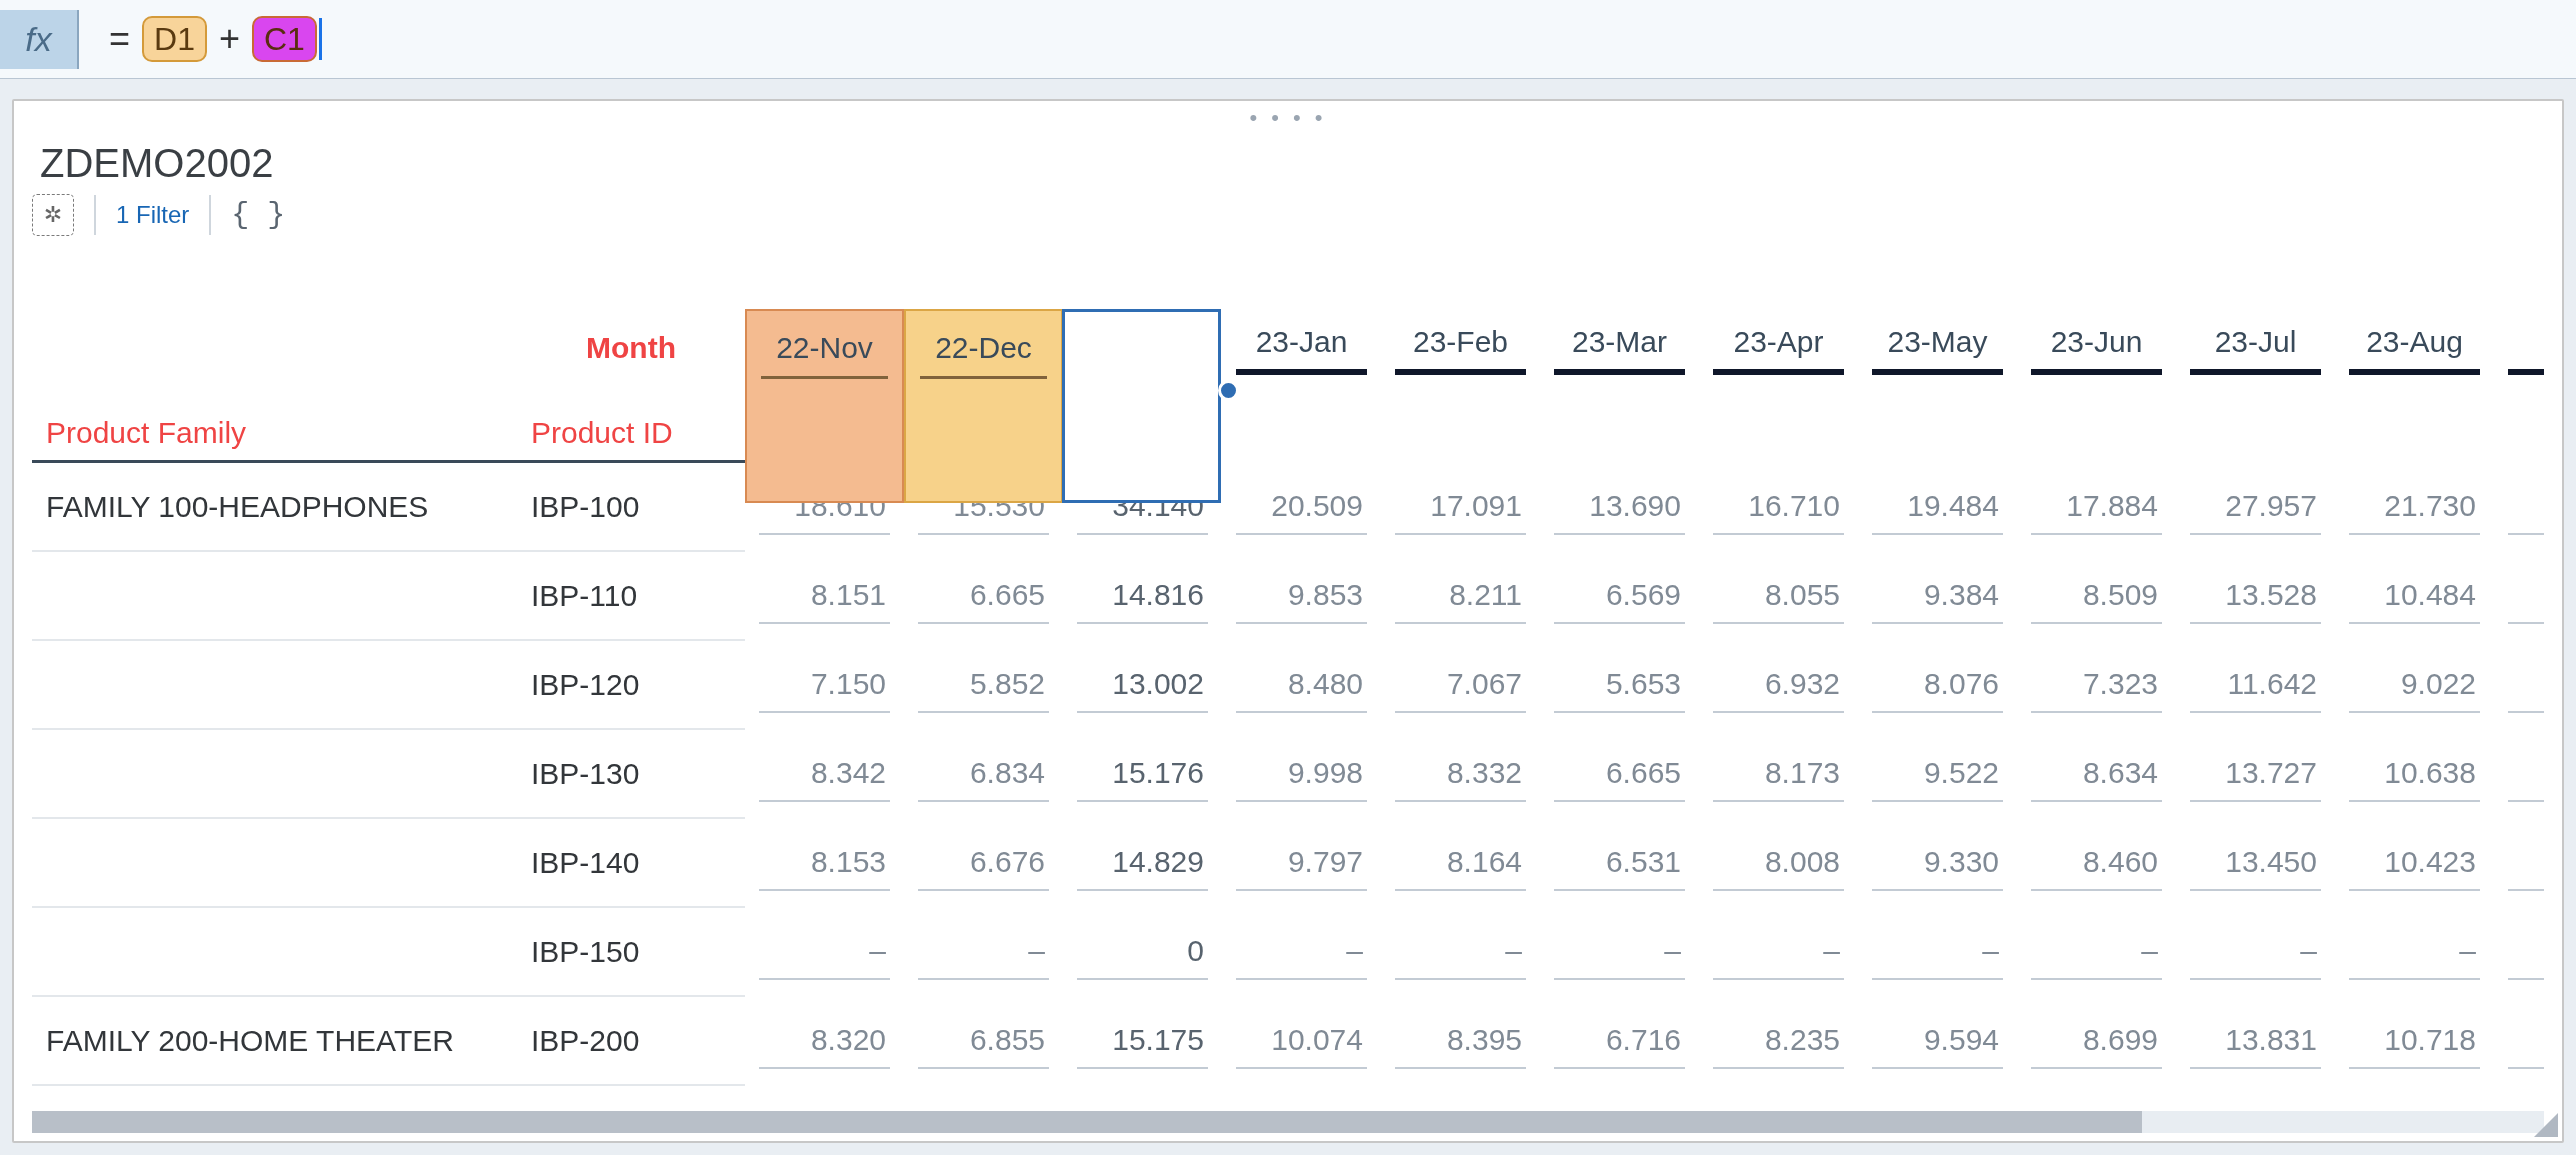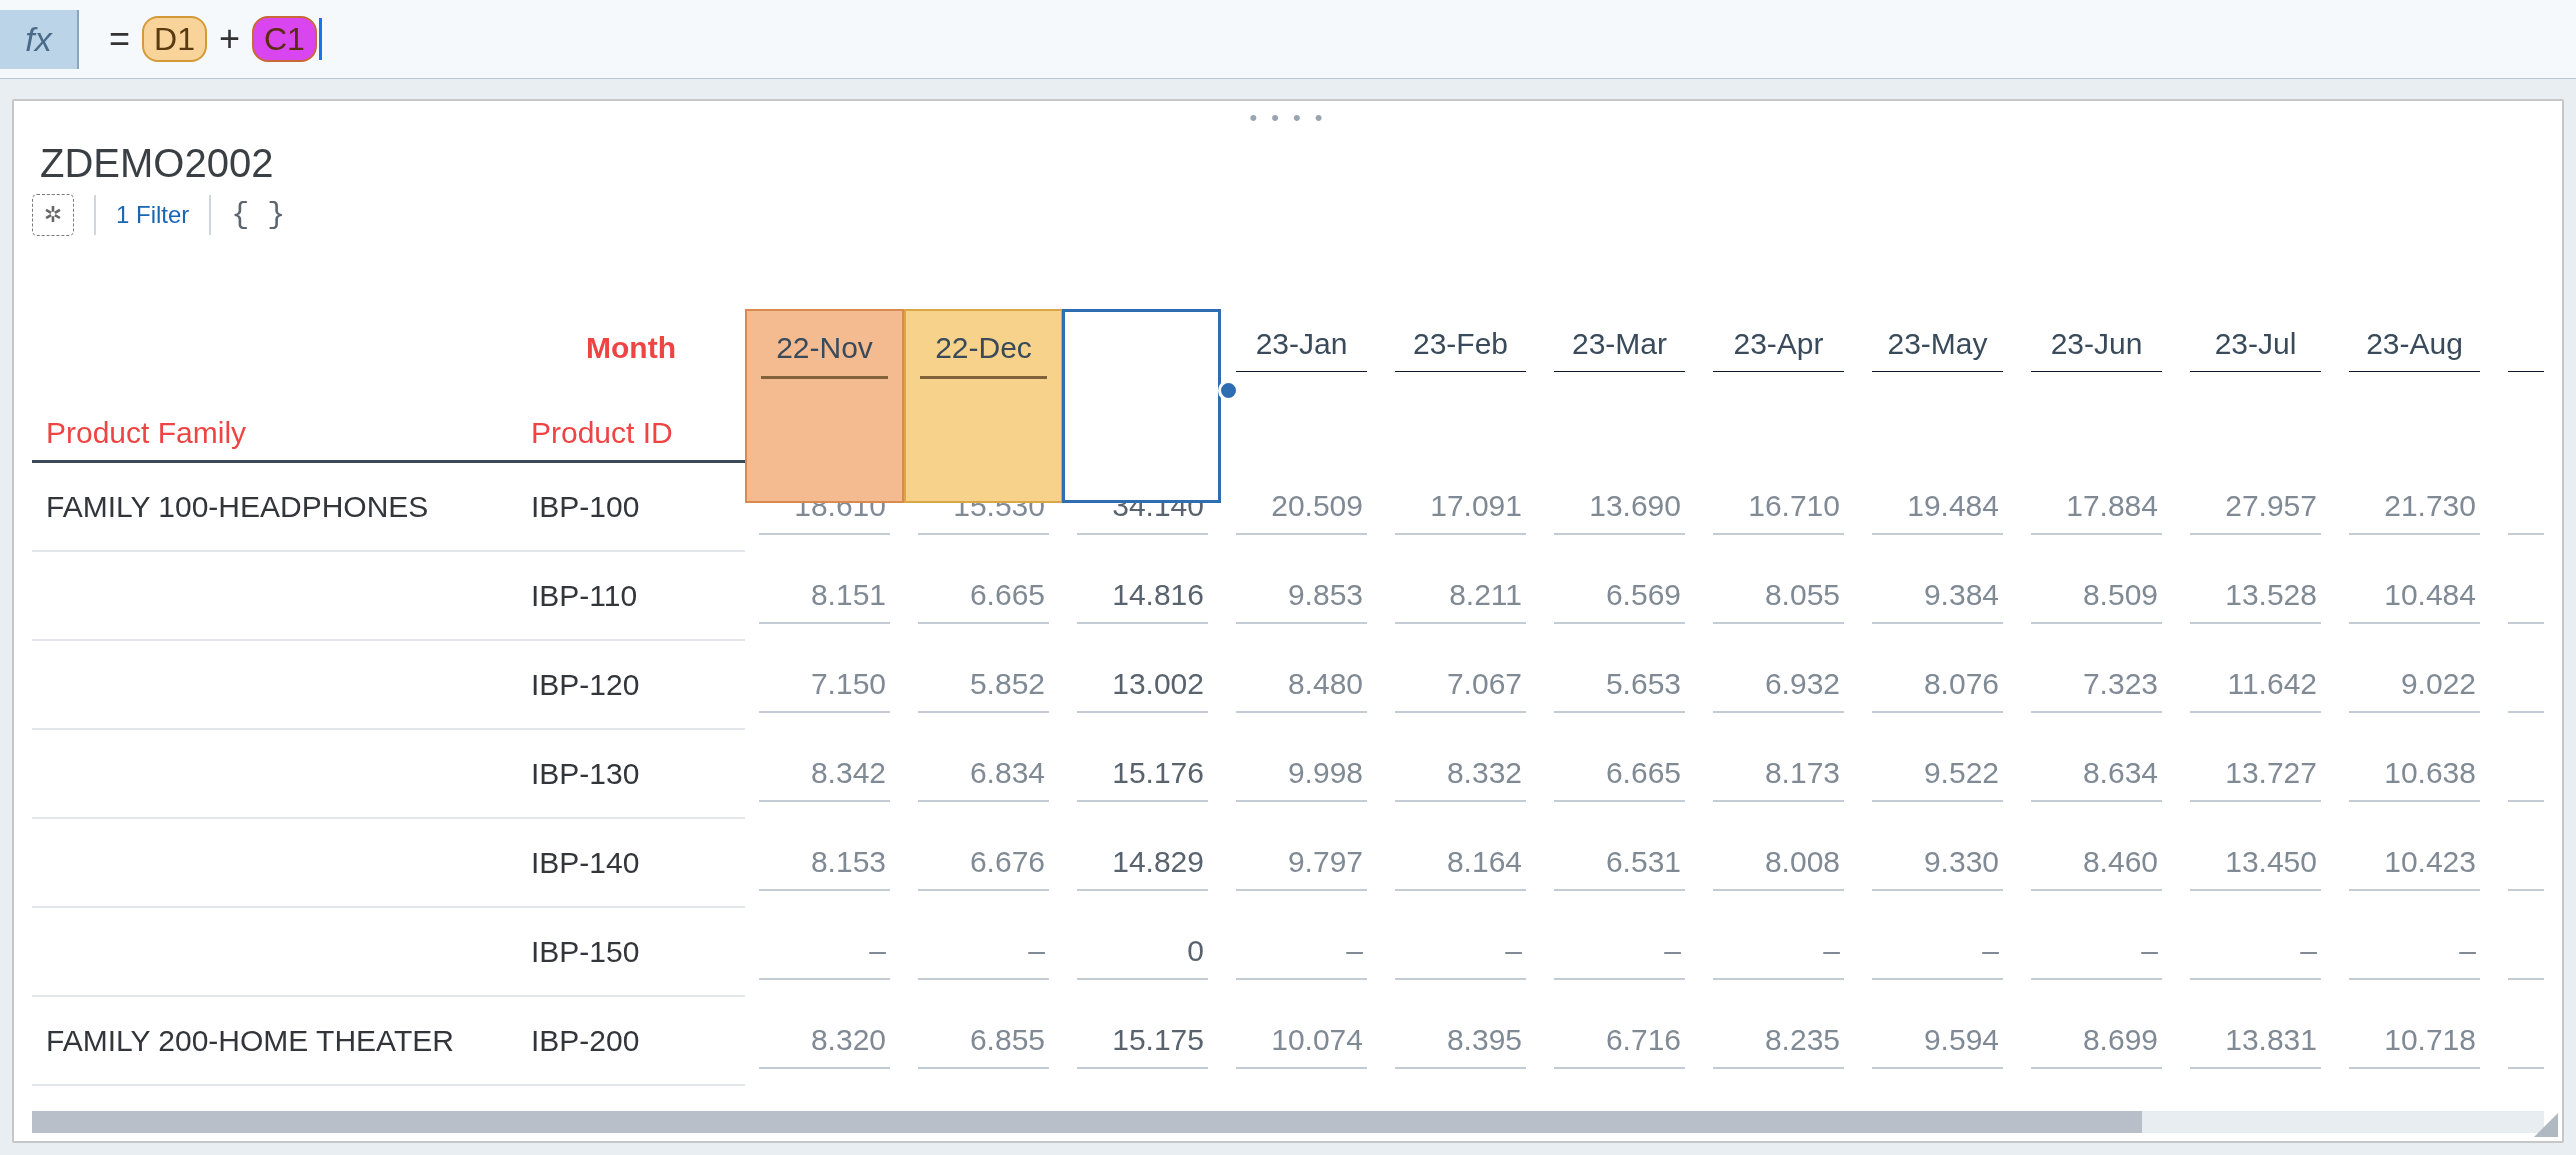--- a/index.html
+++ b/index.html
@@ -47,21 +47,21 @@
     padding-left: 30px;
     font-size: 36px;
     color: #333;
   }
   .formula-input .eq { margin-right: 8px; color:#333; }
   .ref-chip {
     display: inline-flex;
     align-items: center;
     height: 46px;
     padding: 0 10px;
-    border-radius: 16px;
+    border-radius: 10px;
     font-size: 32px;
     font-weight: 500;
     margin: 0 4px;
     box-sizing: border-box;
   }
   .ref-d1 { background:#f8d49a; border:2px solid #d49a3a; color:#5a3a10; }
   .ref-c1 { background:#d946ef; border:2px solid #c96a36; color:#5a2d10; }
   .plus { margin:0 8px; color:#333; }
   .caret {
     display:inline-block;
@@ -160,21 +160,21 @@
   .month-header .cell { height:77px; }
   .month-header .month-label {
     justify-content:center;
     font-weight:700;
     color:#ef4444;
   }
   .month-header .mh {
     justify-content:center;
     color:#394a5a;
   }
-  .month-header .mh span { border-bottom:1px solid #0f172a; padding:4px 2px 10px 2px; display:block; width:100%; text-align:center; }
+  .month-header .mh span { border-bottom:6px solid #0f172a; padding:4px 2px 10px 2px; display:block; width:100%; text-align:center; }
 
   
   .hilite-block {
     position:absolute;
     top:0;
     height:194px;
     box-sizing:border-box;
   }
   .hilite-d1 {
     left:713px; width:159px;

